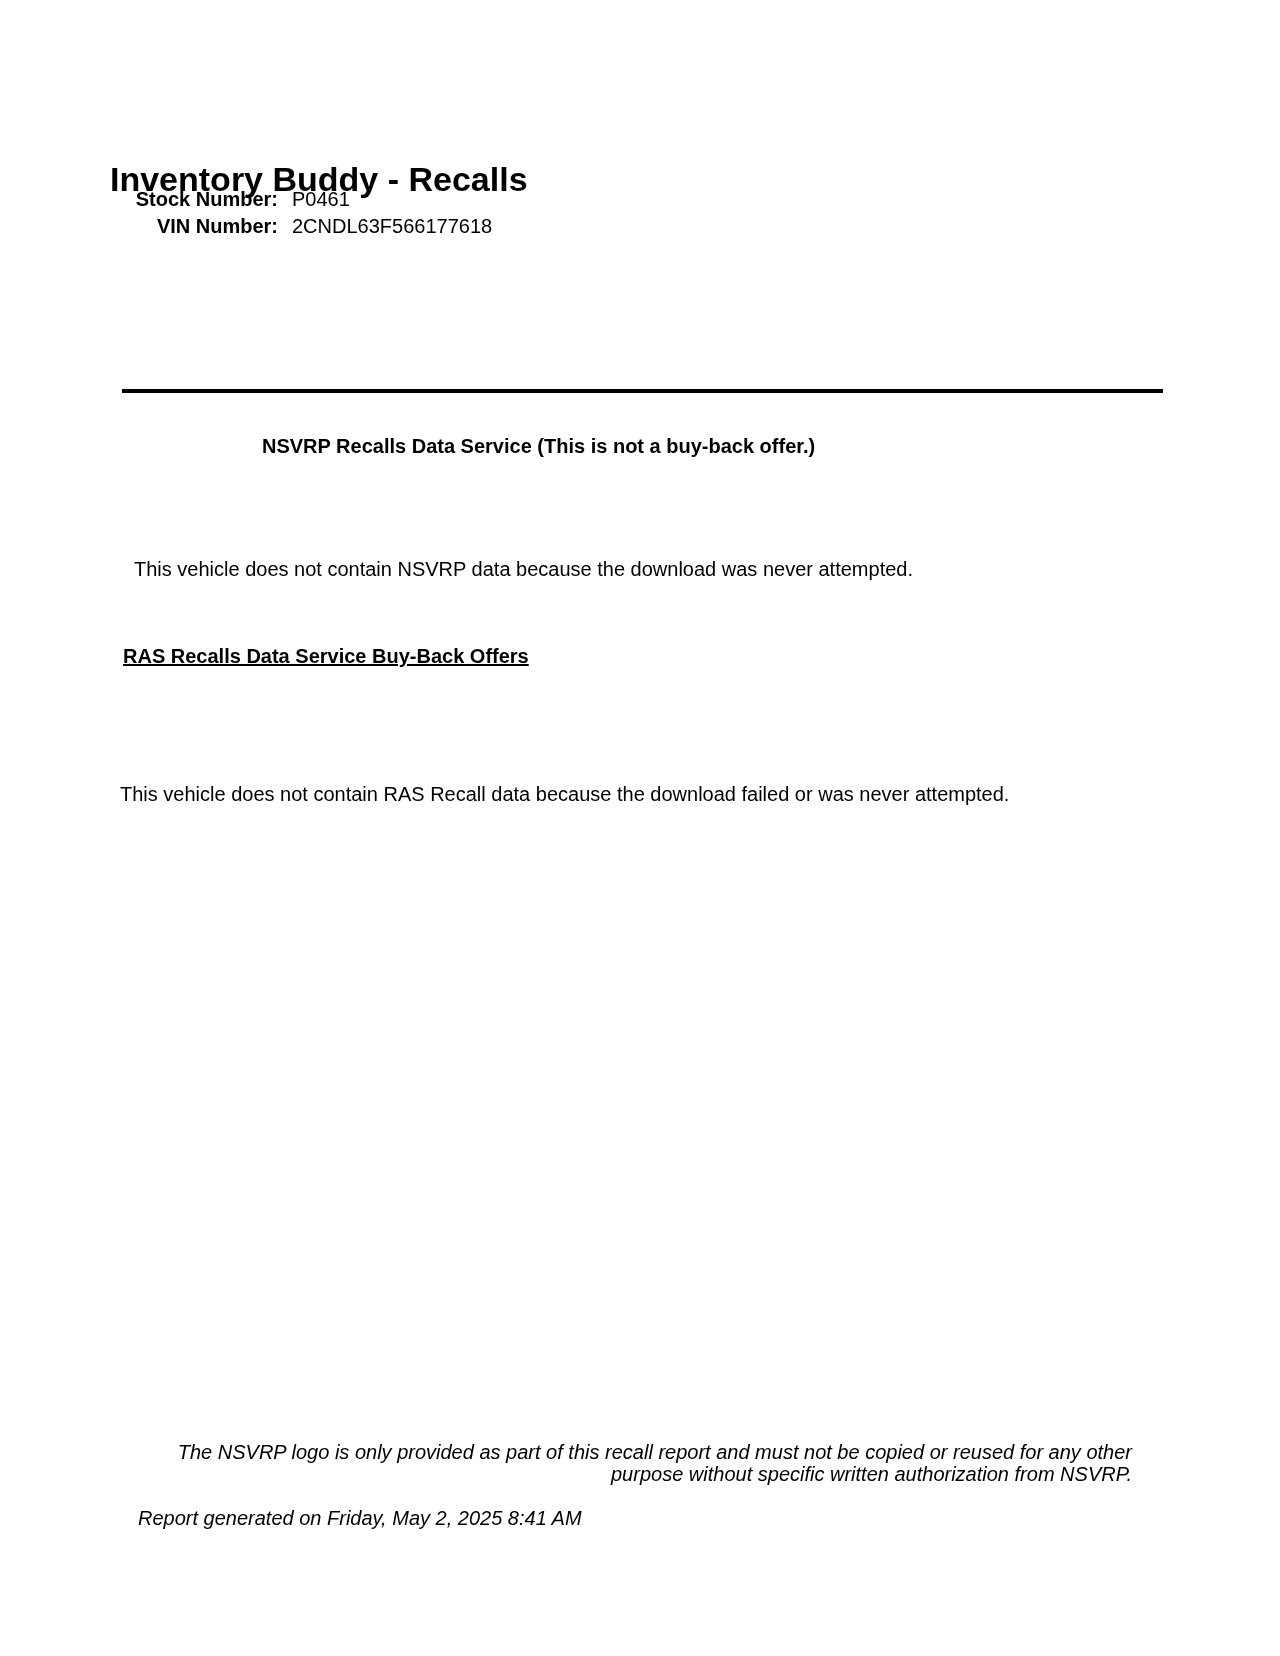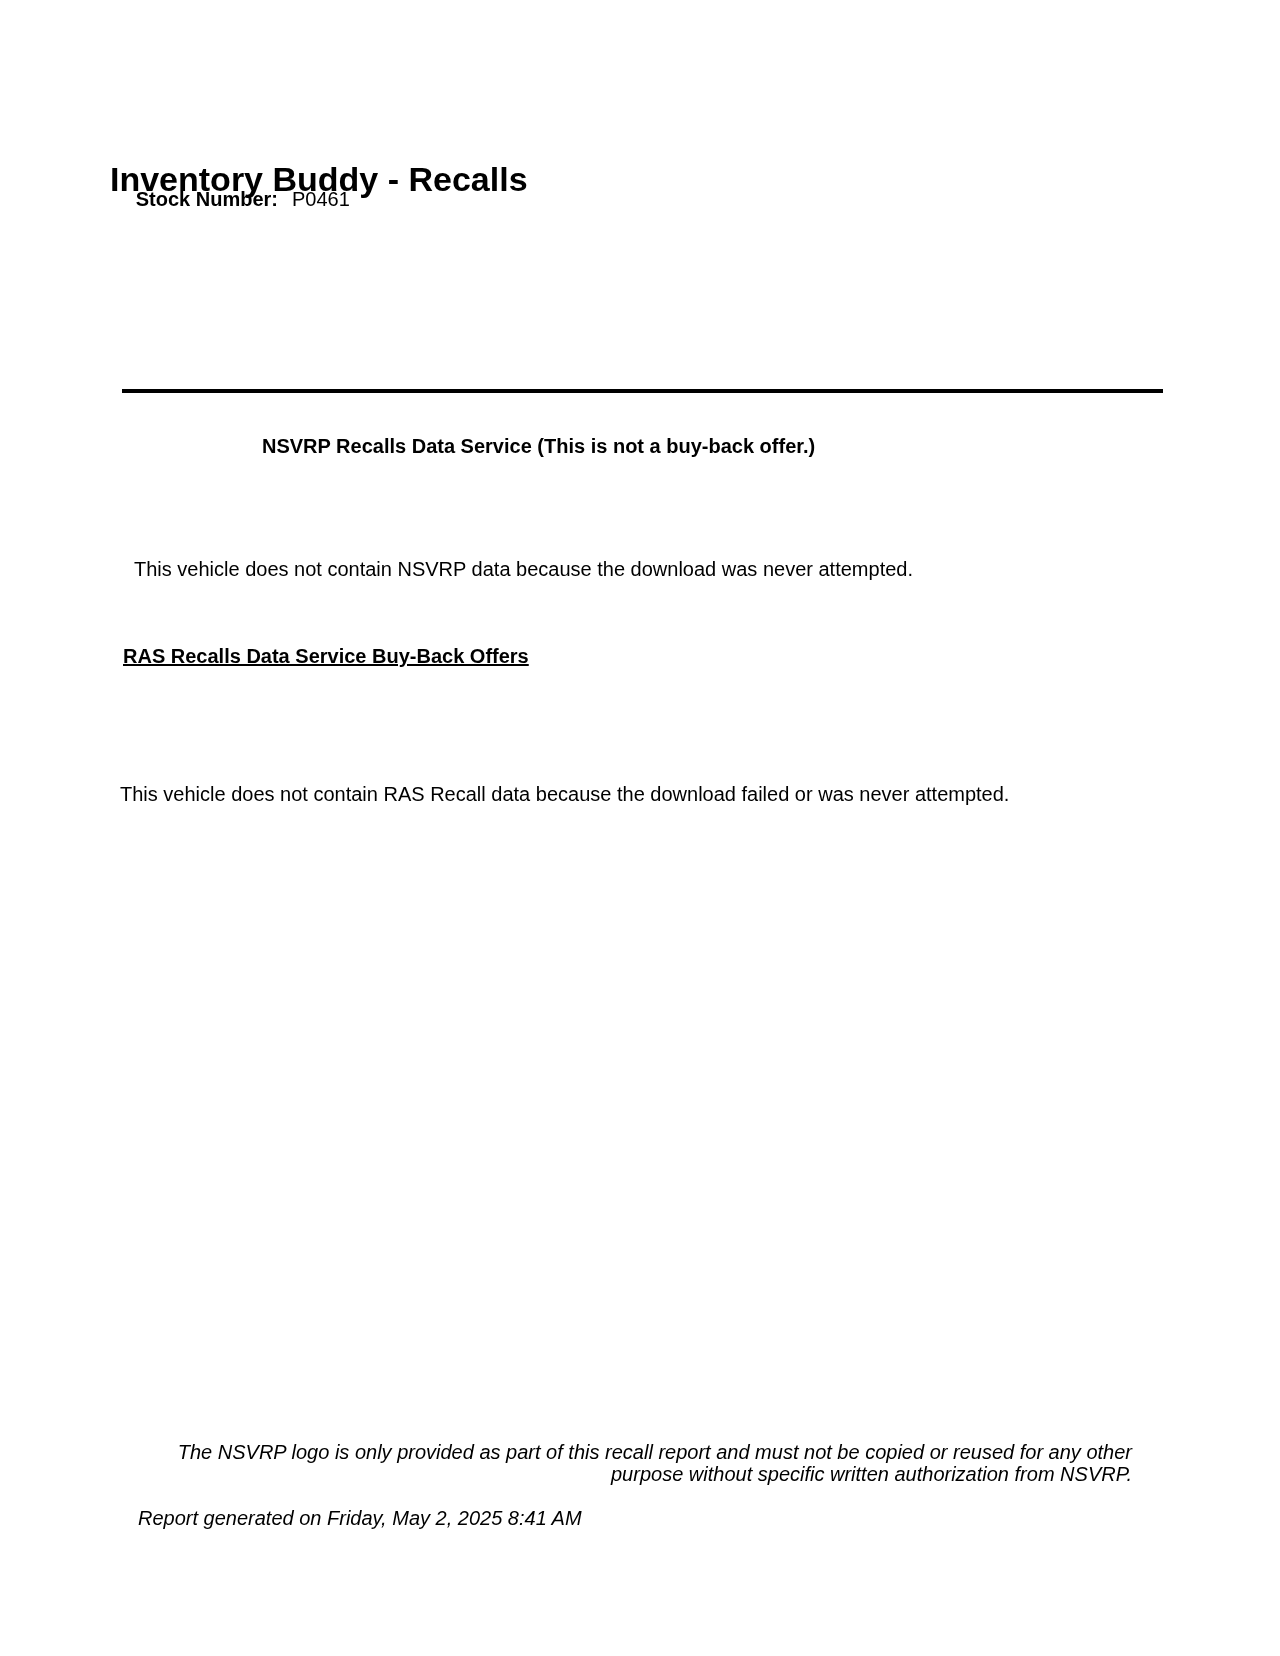--- a/index.html
+++ b/index.html
@@ -89,20 +89,24 @@
 </head>
 <body>
 
 <h1 class="abs report-title">Inventory Buddy - Recalls</h1>
 
 <div class="abs vehicle-info">
   <div class="info-row">
     <span class="info-label">Stock Number:</span>
     <span class="info-value">P0461</span>
   </div>
+  <div class="info-row">
+    <span class="info-label">VIN Number:</span>
+    <span class="info-value">2CNDL63F566177618</span>
+  </div>
 </div>
 
 <div class="abs divider"></div>
 
 <div class="abs section-heading heading-nsvrp">NSVRP Recalls Data Service (This is not a buy-back offer.)</div>
 
 <div class="abs section-body body-nsvrp">This vehicle does not contain NSVRP data because the download was never attempted.</div>
 
 <div class="abs section-heading heading-ras">RAS Recalls Data Service Buy-Back Offers</div>
 

